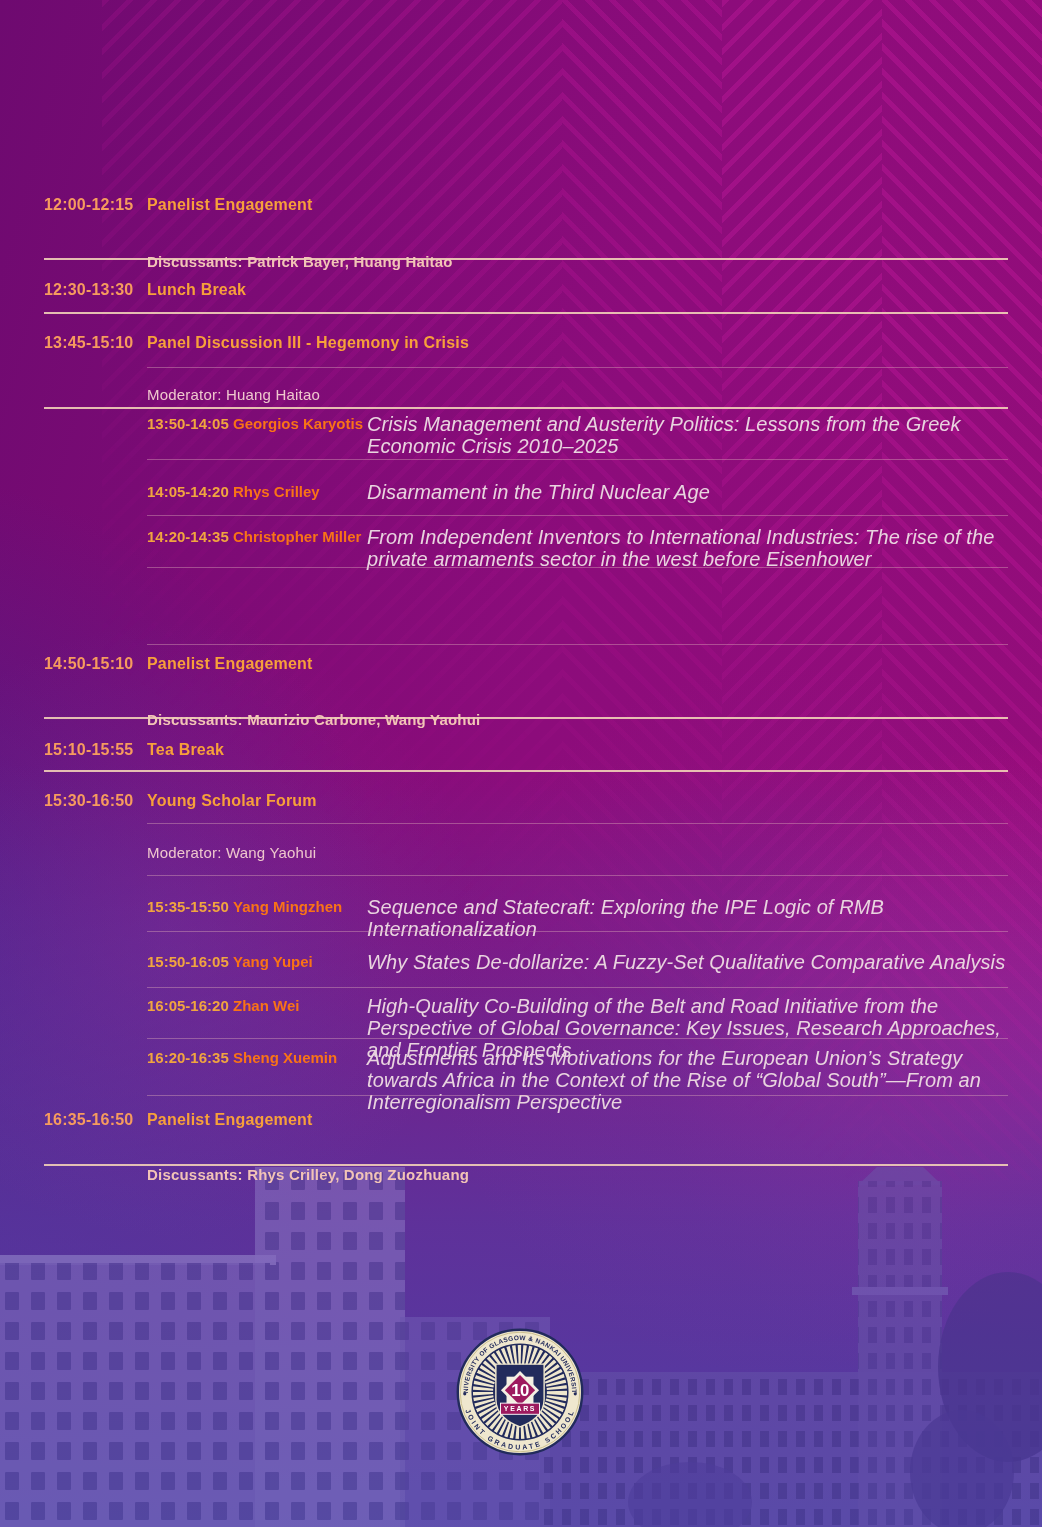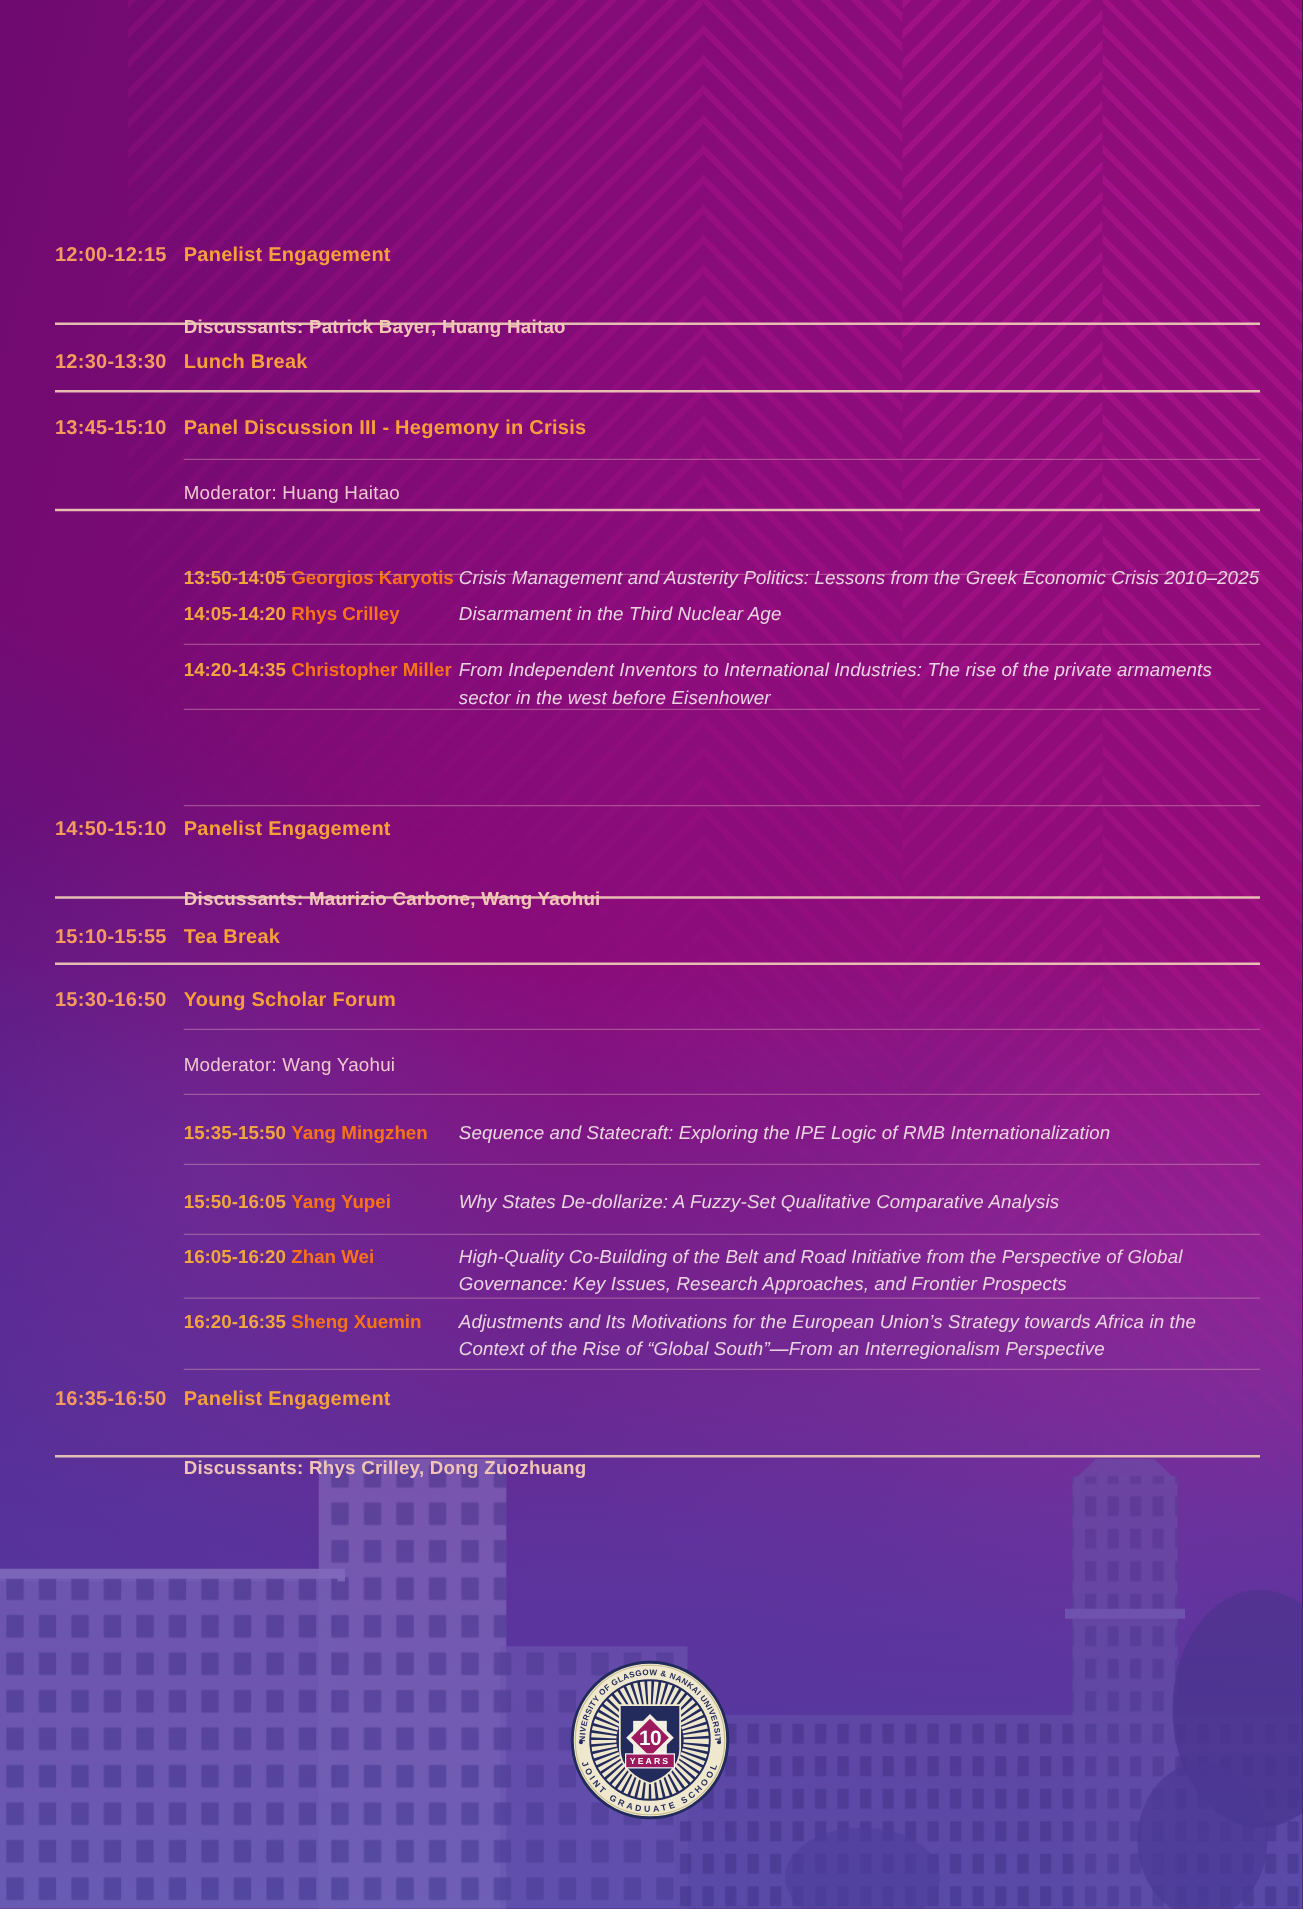--- a/index.html
+++ b/index.html
@@ -34,21 +34,21 @@
   .photo{position:absolute;left:0;top:1167px;width:1042px;height:360px;}
   
   .ln{position:absolute;white-space:nowrap;line-height:1.25;}
   .t-main{color:#F69B5E;font-size:16px;font-weight:bold;letter-spacing:.2px;}
   .s-title{color:#F7A03A;font-size:16px;font-weight:bold;letter-spacing:.2px;}
   .disc{color:#F2C4B6;font-size:15px;font-weight:bold;letter-spacing:.2px;margin-top:28px;}
   .mod{color:#EFC7CD;font-size:15px;font-weight:normal;letter-spacing:.2px;}
   .talk{position:absolute;left:147px;width:861px;display:grid;grid-template-columns:86px 134px 1fr;align-items:start;}
   .talk .tt{color:#F1A53F;font-size:15px;font-weight:bold;white-space:nowrap;line-height:22px;}
   .talk .sp{color:#f97316;font-size:15px;font-weight:bold;white-space:nowrap;line-height:22px;}
-  .talk .ti{color:#E9D4DF;font-size:15px;font-style:italic;line-height:22px;letter-spacing:.1px;}
+  .talk .ti{color:#E9D4DF;font-size:20px;font-style:italic;line-height:22px;letter-spacing:.1px;}
   
   .dv{position:absolute;display:block;}
   .dv.major{left:44px;right:34px;height:2px;background:#EFCDB6;opacity:.92;}
   .dv.minor{left:147px;right:34px;height:1px;background:#DCAAB8;opacity:.42;}
   
   .logo{position:absolute;left:455px;top:1327px;width:130px;height:130px;}
 </style>
 </head>
 <body>
 
@@ -101,21 +101,21 @@
   <div class="ln t-main" style="left:44px;top:280px">12:30-13:30</div>
   <div class="ln s-title" style="left:147px;top:280px">Lunch Break</div>
   <i class="dv major" style="top:312px"></i>
 
   <div class="ln t-main" style="left:44px;top:333px">13:45-15:10</div>
   <div class="ln s-title" style="left:147px;top:333px">Panel Discussion III - Hegemony in Crisis</div>
   <i class="dv minor" style="top:367px"></i>
   <div class="ln mod" style="left:147px;top:386px">Moderator: Huang Haitao</div>
   <i class="dv major" style="top:407px"></i>
 
-  <div class="talk" style="top:452px">
+  <div class="talk" style="top:413px">
     <span class="tt">13:50-14:05</span>
     <span class="sp">Georgios Karyotis</span>
     <span class="ti">Crisis Management and Austerity Politics: Lessons from the Greek Economic Crisis 2010–2025</span>
   </div>
   <i class="dv minor" style="top:459px"></i>
 
   <div class="talk" style="top:481px">
     <span class="tt">14:05-14:20</span>
     <span class="sp">Rhys Crilley</span>
     <span class="ti">Disarmament in the Third Nuclear Age</span>

